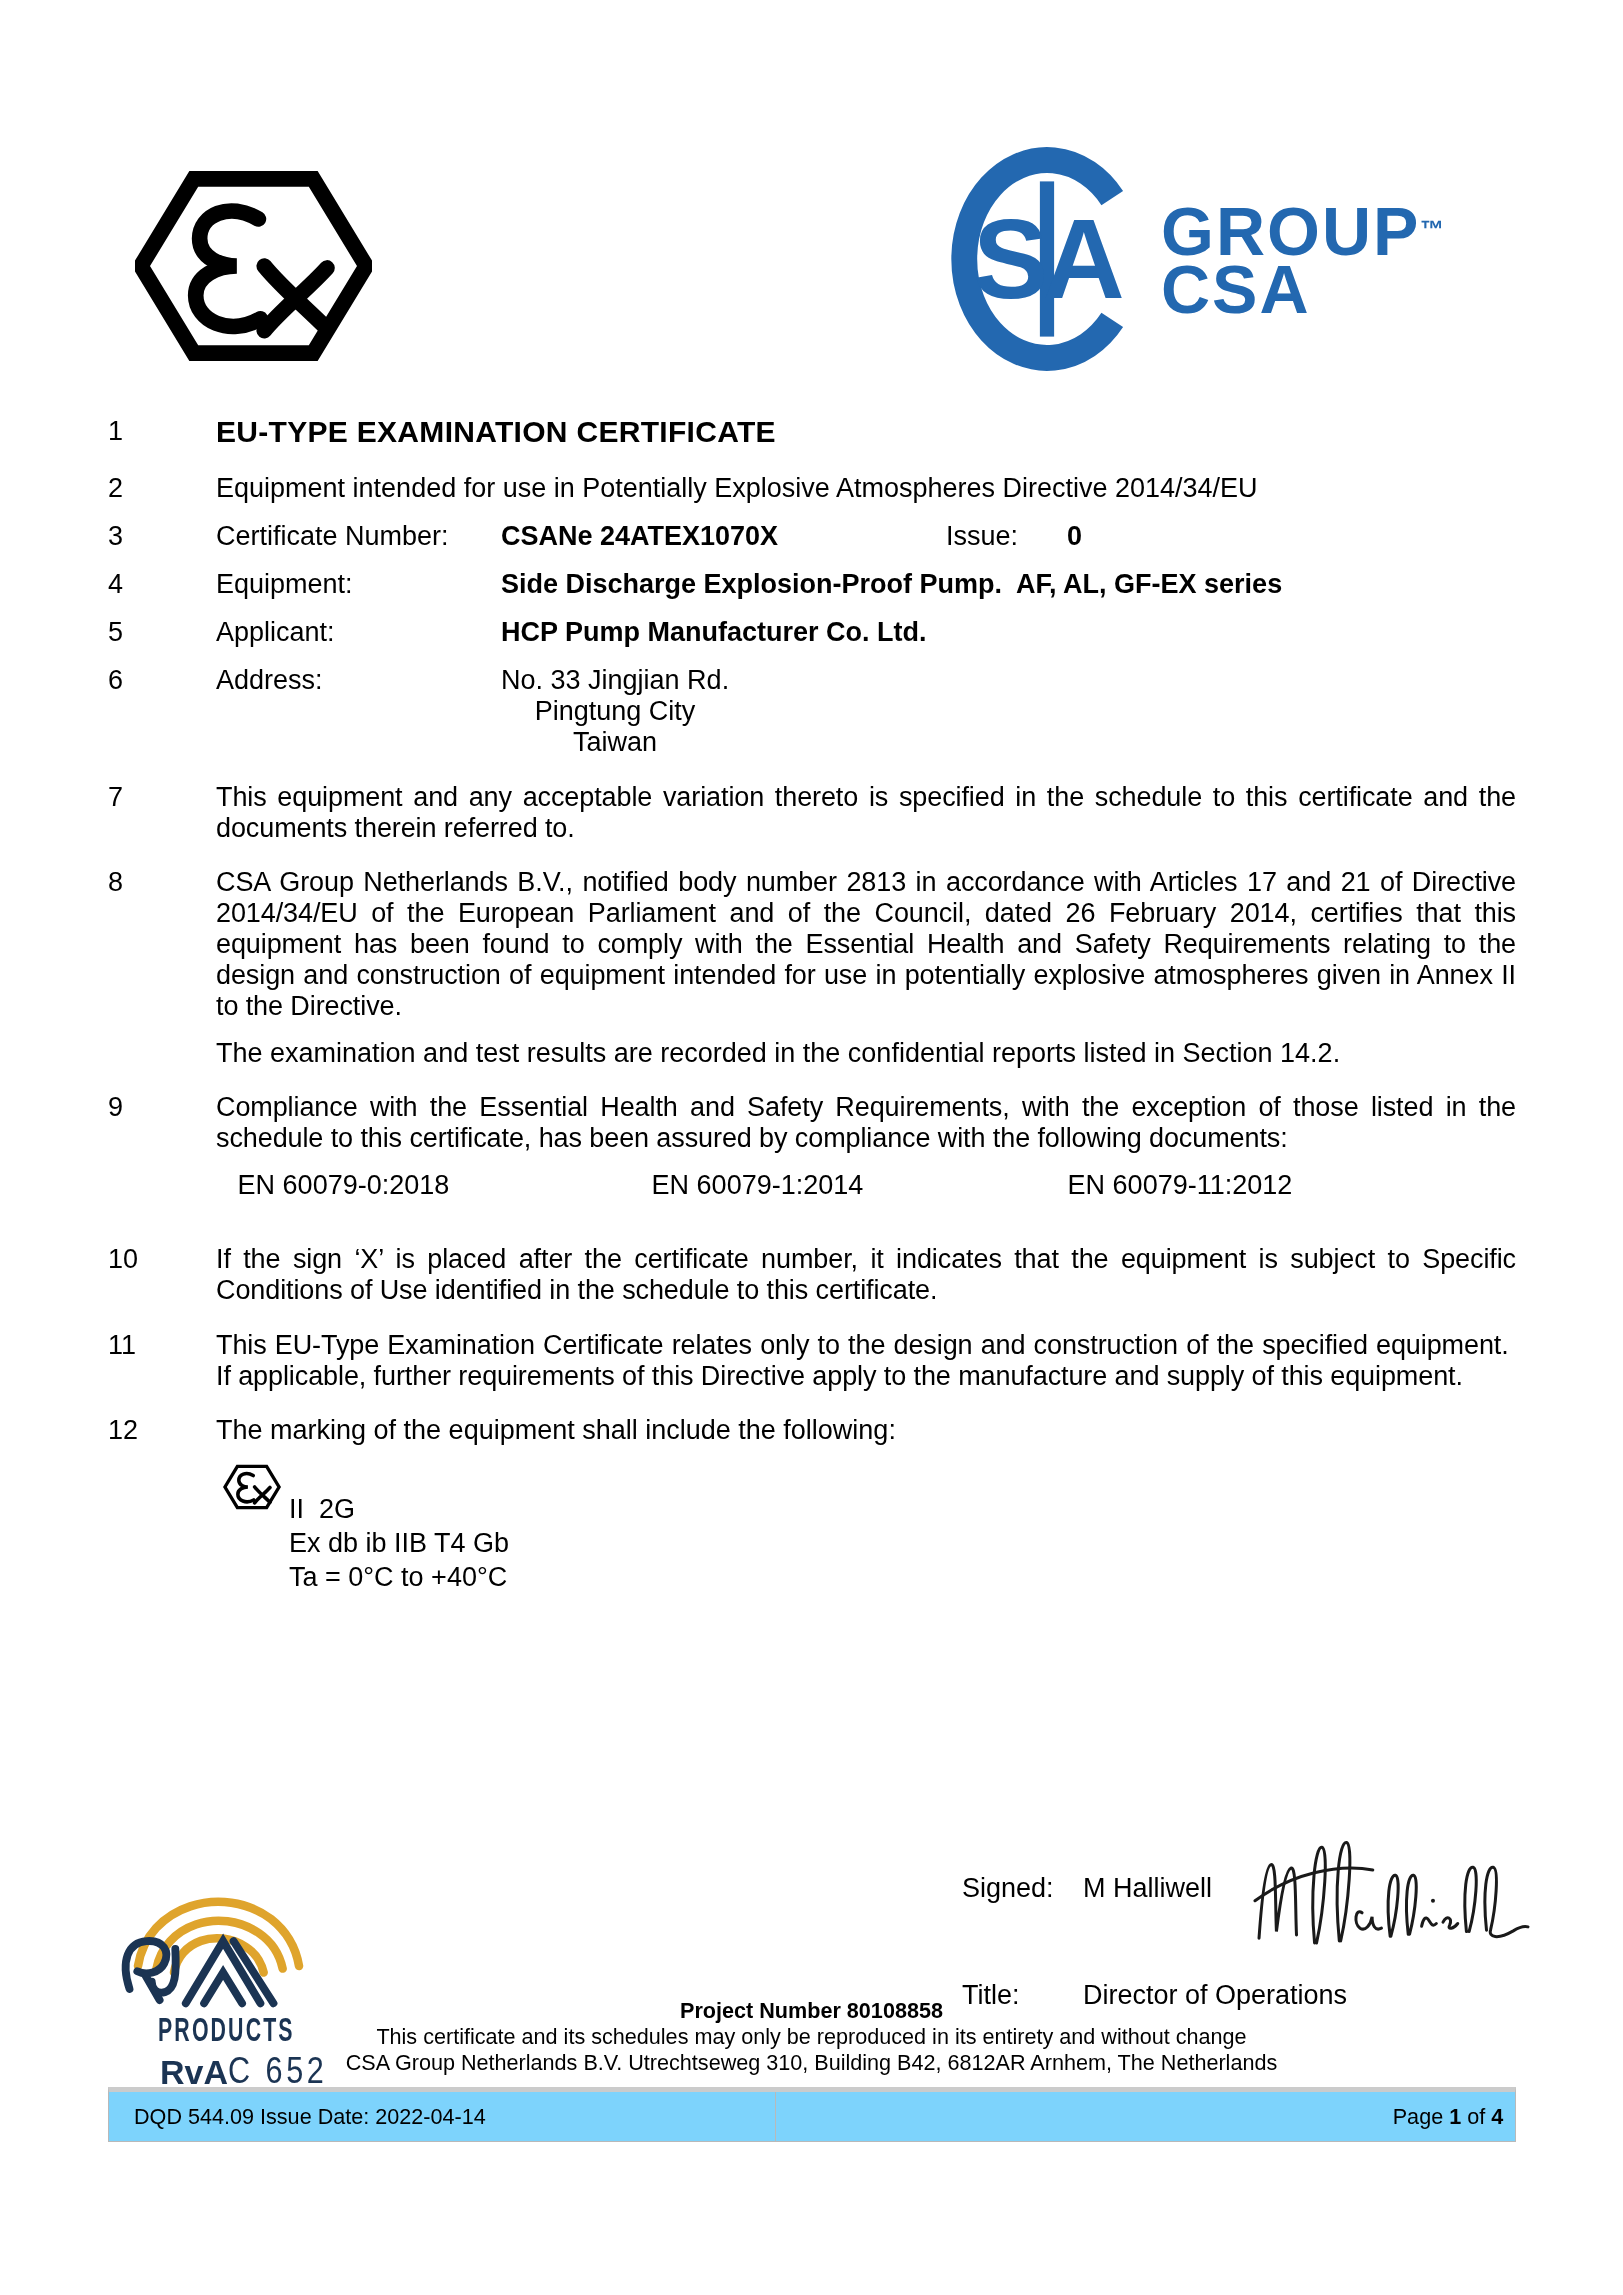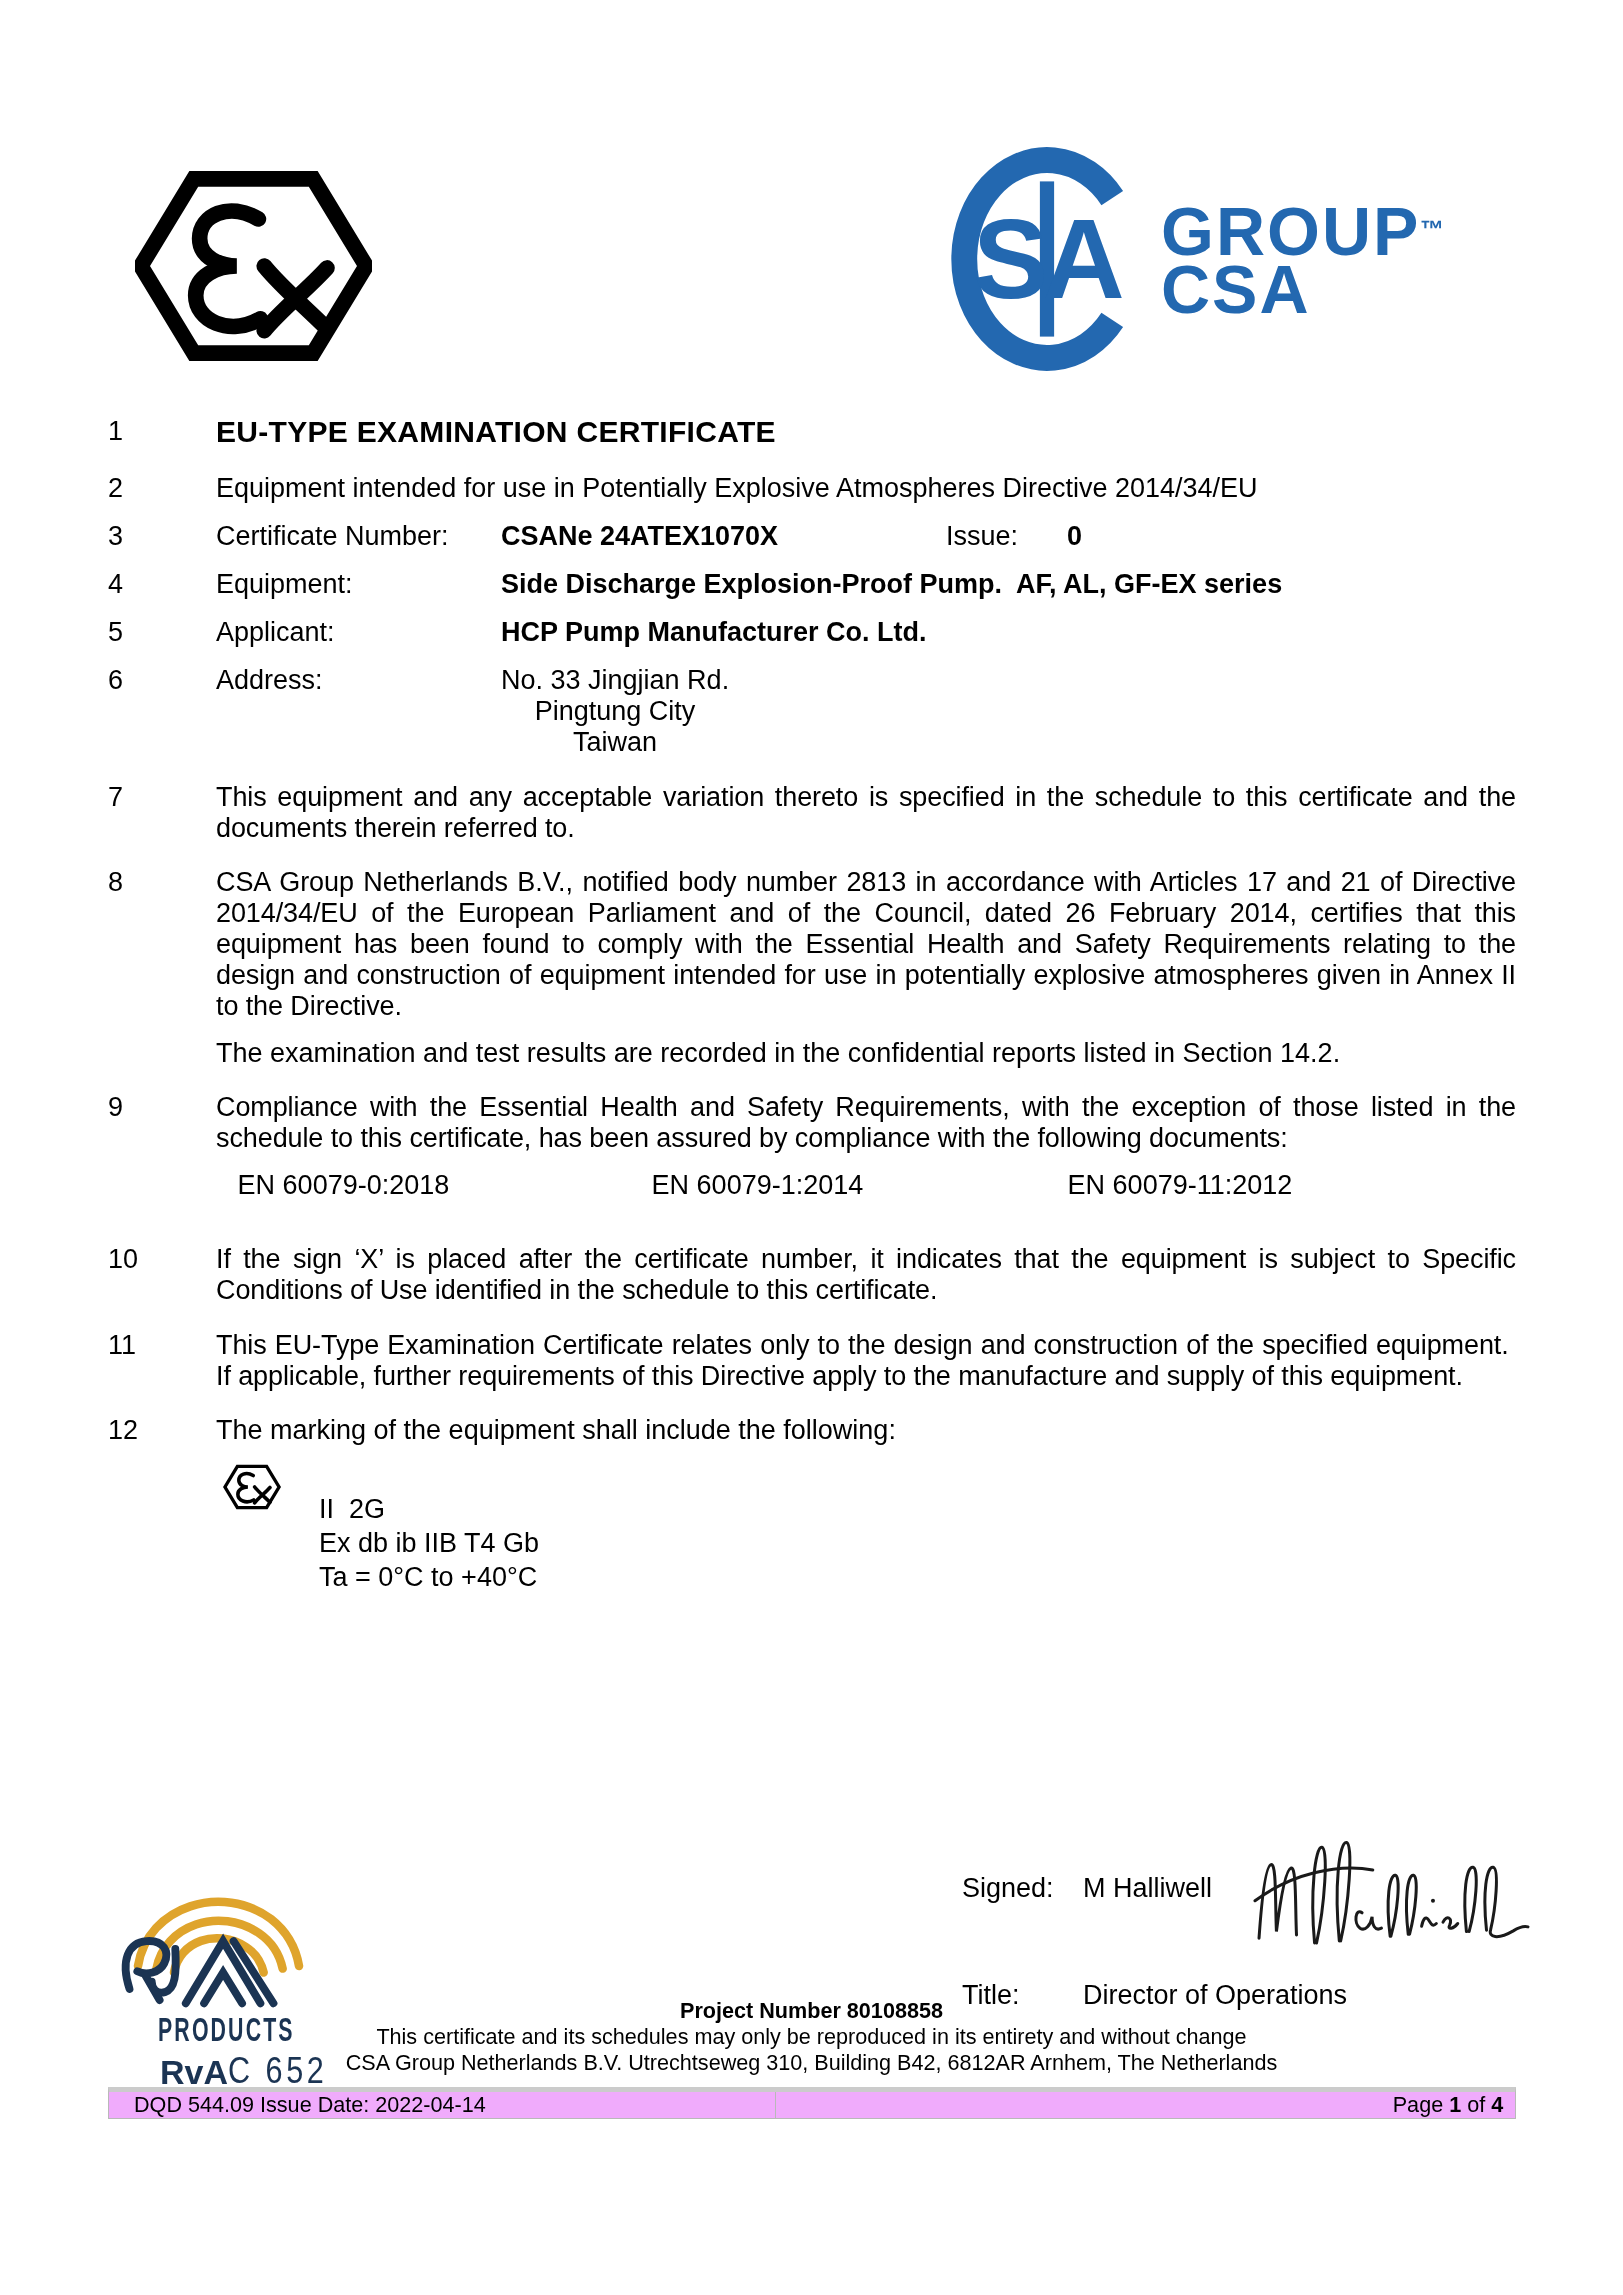--- a/index.html
+++ b/index.html
@@ -28,41 +28,41 @@
   .mb-lg{margin-bottom:26px;}
   .mb-md{margin-bottom:23.6px;}
   .mb-sm{margin-bottom:15.7px;}
   .standards{display:flex;line-height:31px;margin-bottom:26px;padding-left:21.6px;}
   .std-0{flex:0 0 414px;}
   .std-1{flex:0 0 416px;}
   .sub-para{margin-top:15.7px;line-height:31px;}
 
   
   .marking{display:flex;margin-left:115px;margin-top:2.6px;}
-  .marking-text{margin-left:38px;padding-top:29px;line-height:34px;}
+  .marking-text{margin-left:8px;padding-top:29px;line-height:34px;}
 
   
   .sig-block{position:absolute;left:962px;top:1873px;width:563px;}
   .sig-row{display:flex;line-height:31px;margin-bottom:76px;}
   .sig-label{flex:0 0 121px;}
   .signature-svg{position:absolute;left:1251px;top:1794px;}
 
   
   .rva{position:absolute;left:102px;top:1869px;width:222px;color:#1b3453;}
   .rva-products{margin-left:56px;margin-top:-3.9px;font-size:26px;font-weight:700;letter-spacing:2.6px;
                 transform:scale(0.82,1.25);transform-origin:left top;white-space:nowrap;}
   .rva-code{margin-left:58px;margin-top:10.5px;font-size:34px;white-space:nowrap;}
   .rva-code .b{font-weight:bold;letter-spacing:0;}
   .rva-code .t{font-weight:400;letter-spacing:3.9px;transform:scale(0.9,1.1);display:inline-block;transform-origin:left bottom;}
 
   
   .footer-center{position:absolute;left:0;right:0;top:1998px;text-align:center;font-size:21.6px;line-height:26px;}
   .footer-center .bold{font-weight:bold;}
-  .footer-bar{position:absolute;left:108px;top:2087px;width:1408px;height:32px;box-sizing:border-box;
-              border:1.3px solid #b9b9b9;border-top:5.2px solid #cbcbcb;display:flex;font-size:21.6px;background:#f0abfc;}
+  .footer-bar{position:absolute;left:108px;top:2087px;width:1408px;height:55px;box-sizing:border-box;
+              border:1.3px solid #b9b9b9;border-top:5.2px solid #cbcbcb;display:flex;font-size:21.6px;background:#7dd3fc;}
   .fb-left{flex:0 0 667px;border-right:1.3px solid #b9b9b9;display:flex;align-items:center;padding-left:25px;box-sizing:border-box;}
   .fb-right{flex:1;display:flex;align-items:center;justify-content:flex-end;padding-right:11.8px;}
   .fb-right .b{font-weight:bold;white-space:pre;}
   .fb-right span{white-space:pre;}
 </style>
 </head>
 <body>
 
 <div class="page">
 

